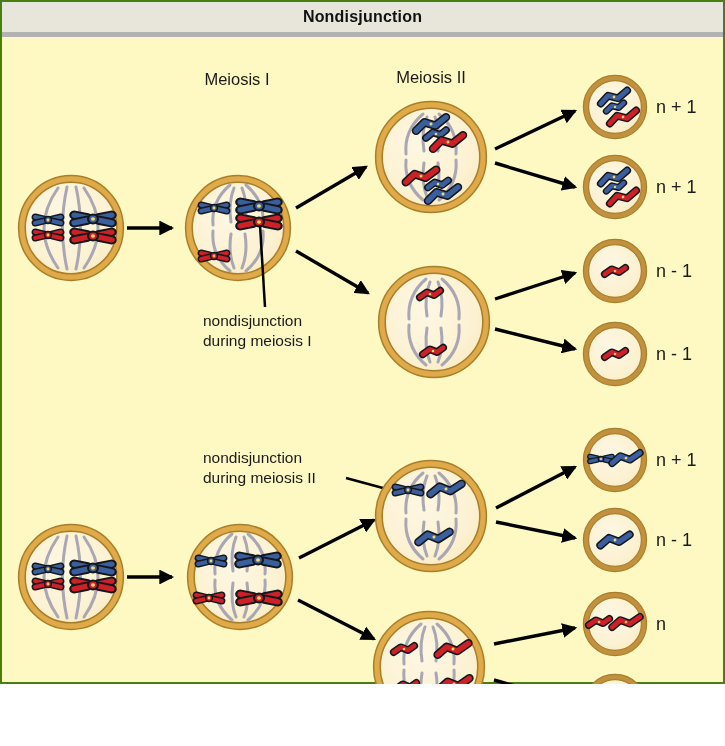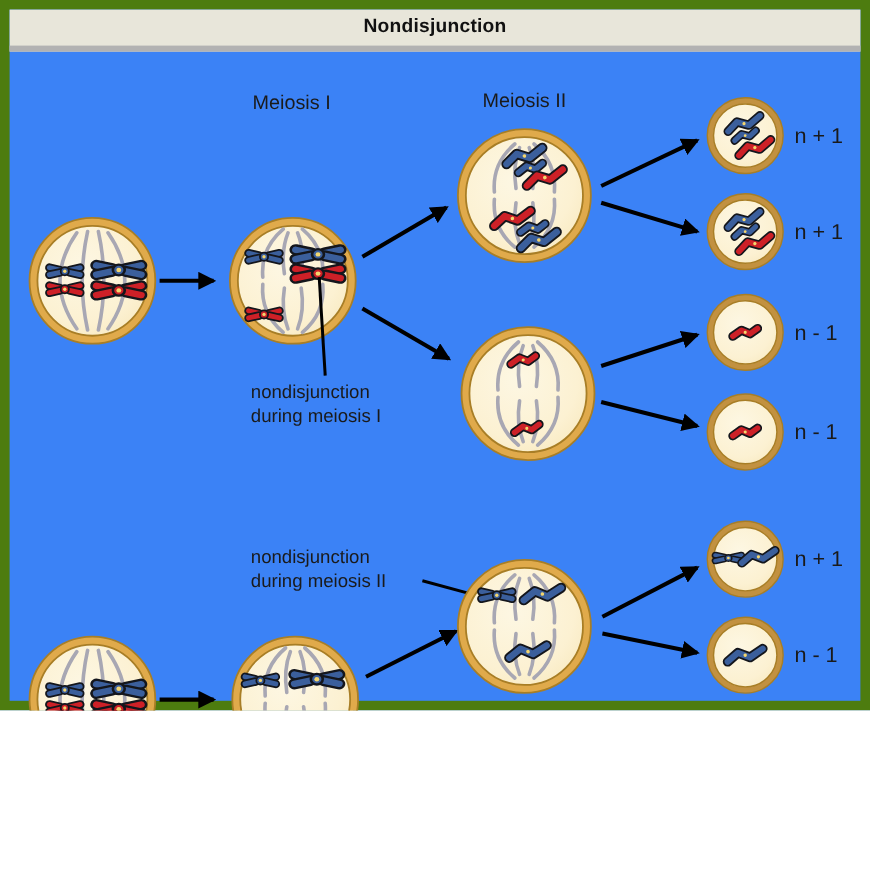--- a/index.html
+++ b/index.html
@@ -1,18 +1,18 @@
 <!DOCTYPE html>
 <html><head>
 <meta charset="utf-8">
 <style>
   html,body { margin:0; padding:0; background:#ffffff; font-family:"Liberation Sans", sans-serif; }
   .frame {
-    width:725px; height:592px; box-sizing:border-box;
-    border:8px solid #4d7c0f; background:#3b82f6;
+    width:725px; height:684px; box-sizing:border-box;
+    border:2px solid #4d7c0f; background:#fef9c3;
   }
   .titlebar {
     height:35px; box-sizing:border-box;
     background:#e8e6da; border-bottom:5px solid #b2b2b2;
     display:flex; align-items:center; justify-content:center;
   }
   .titlebar span { font-size:16px; font-weight:bold; color:#111; letter-spacing:0.2px; }
   .canvas { width:713px; height:694px;margin-top:20px; }
   svg text { fill:#1a1a1a; }
   .stage-label { font-size:16.5px; }

